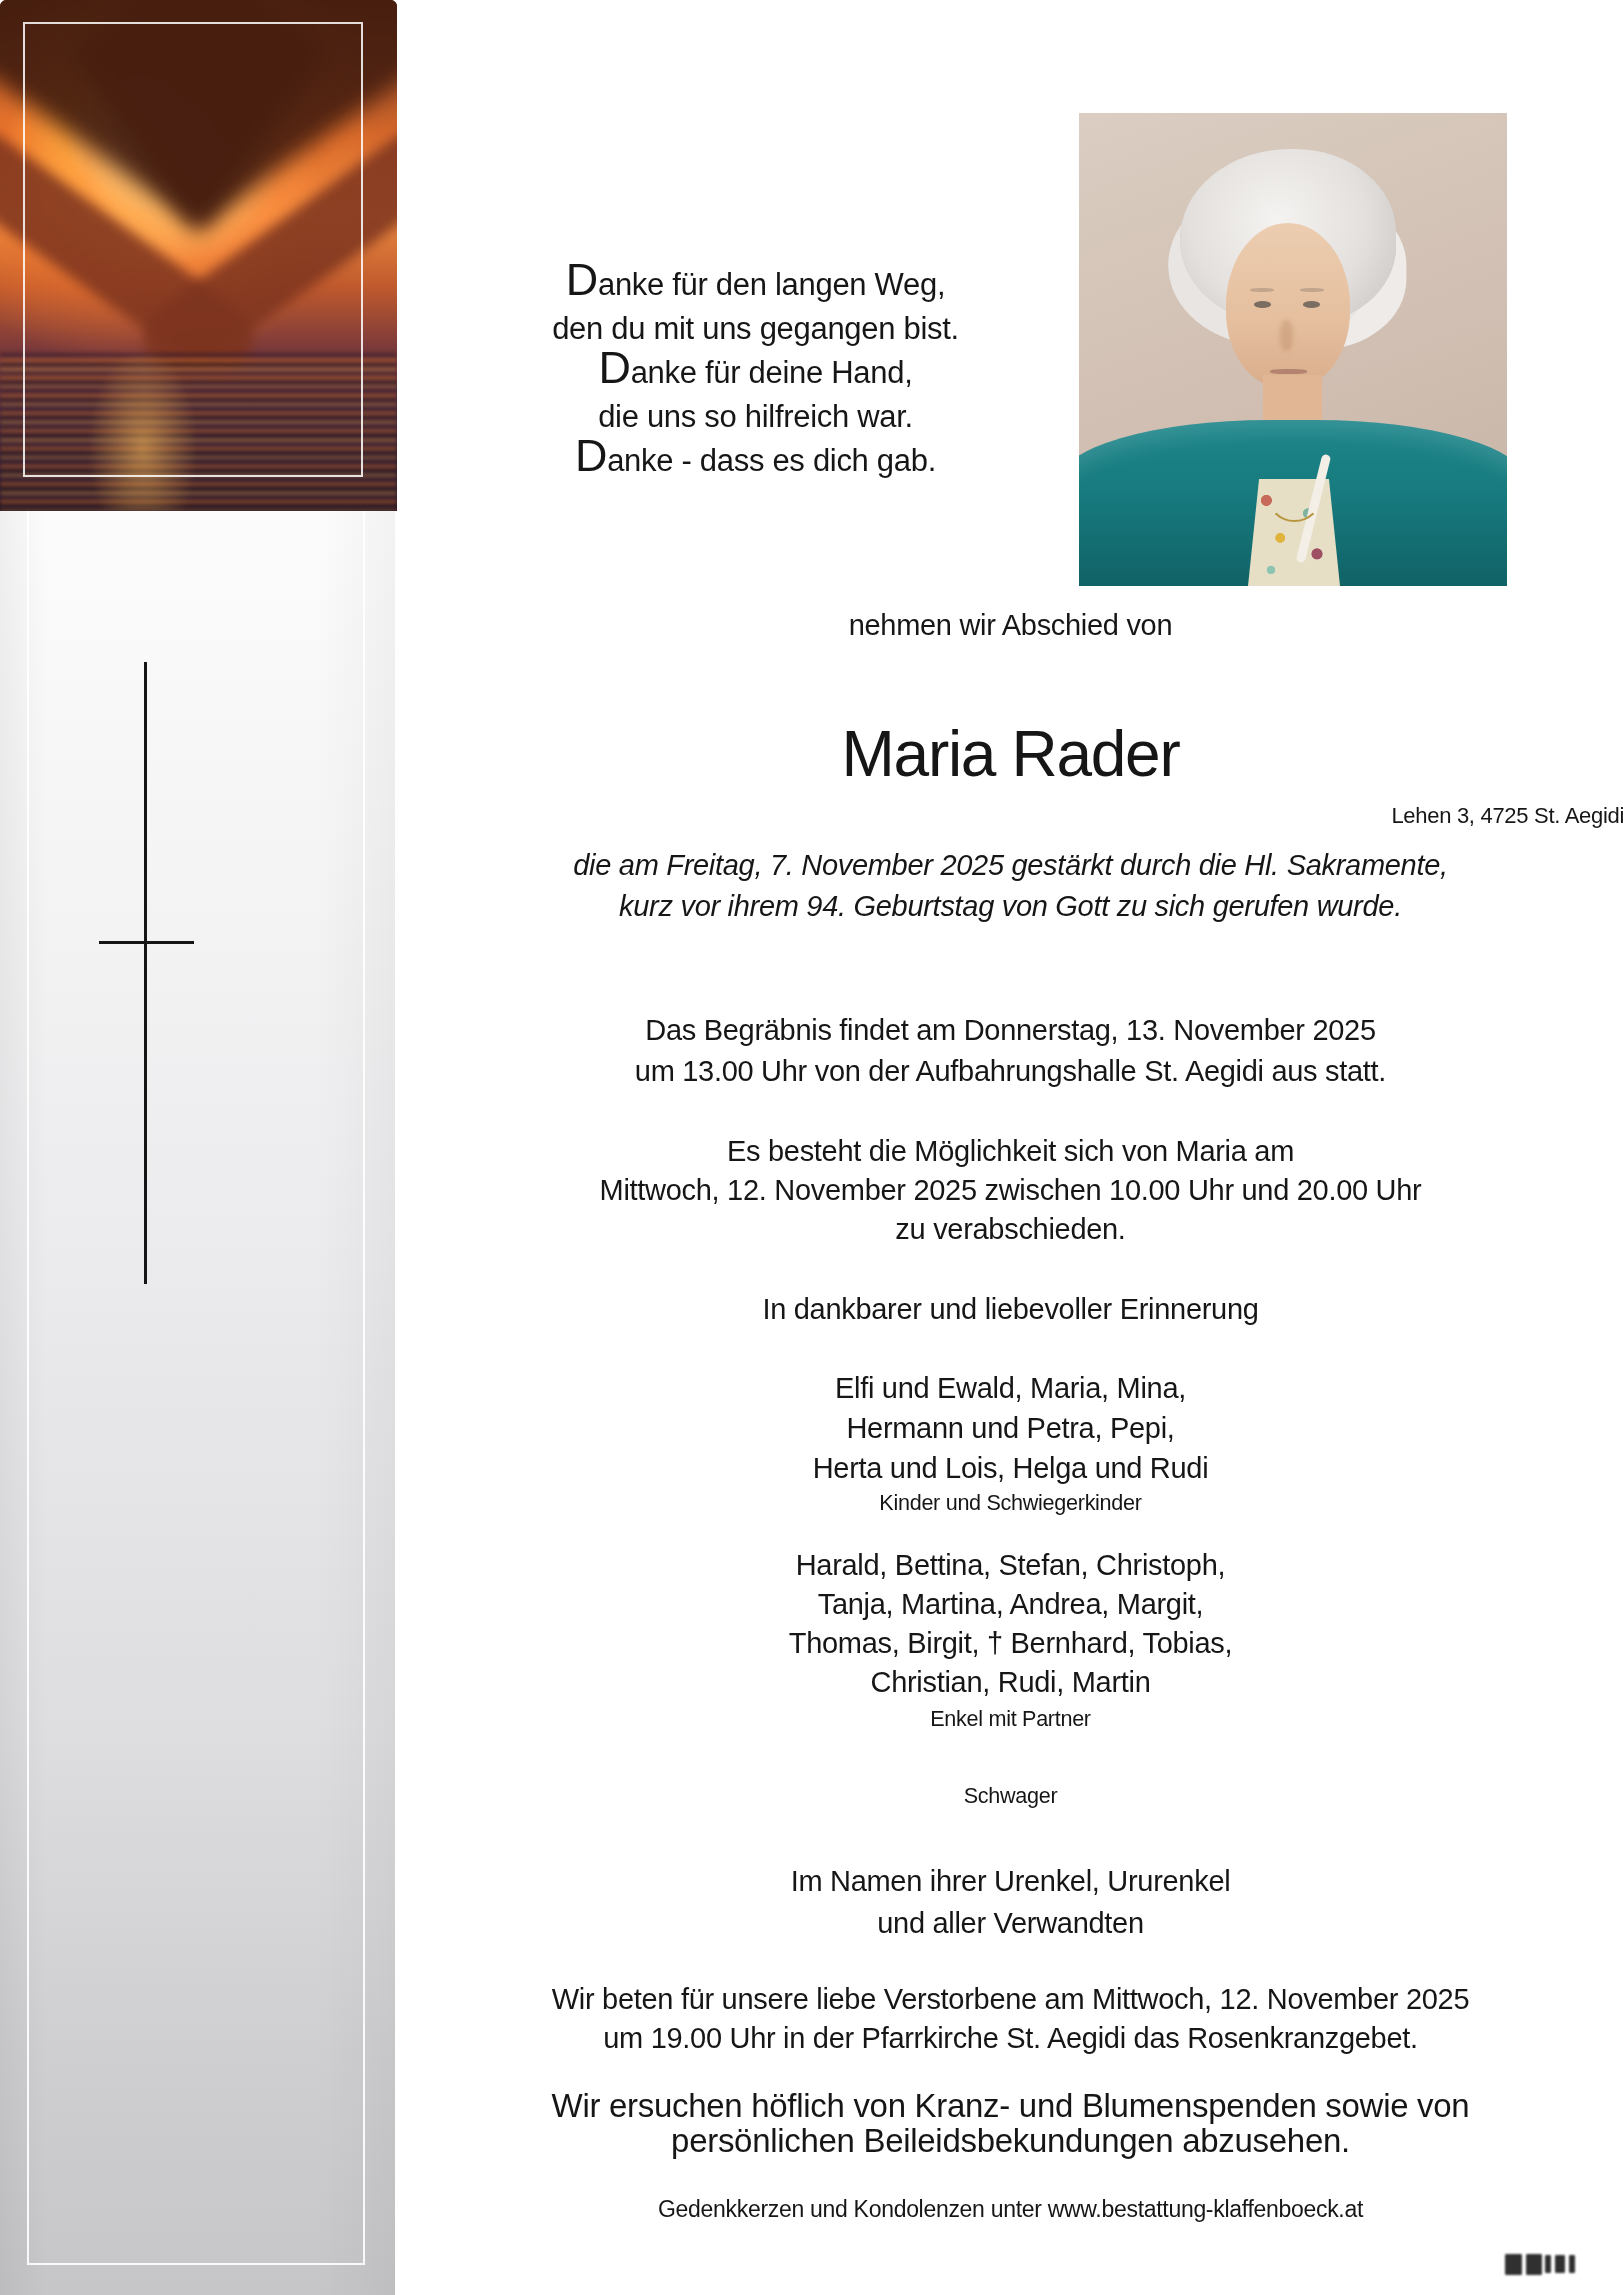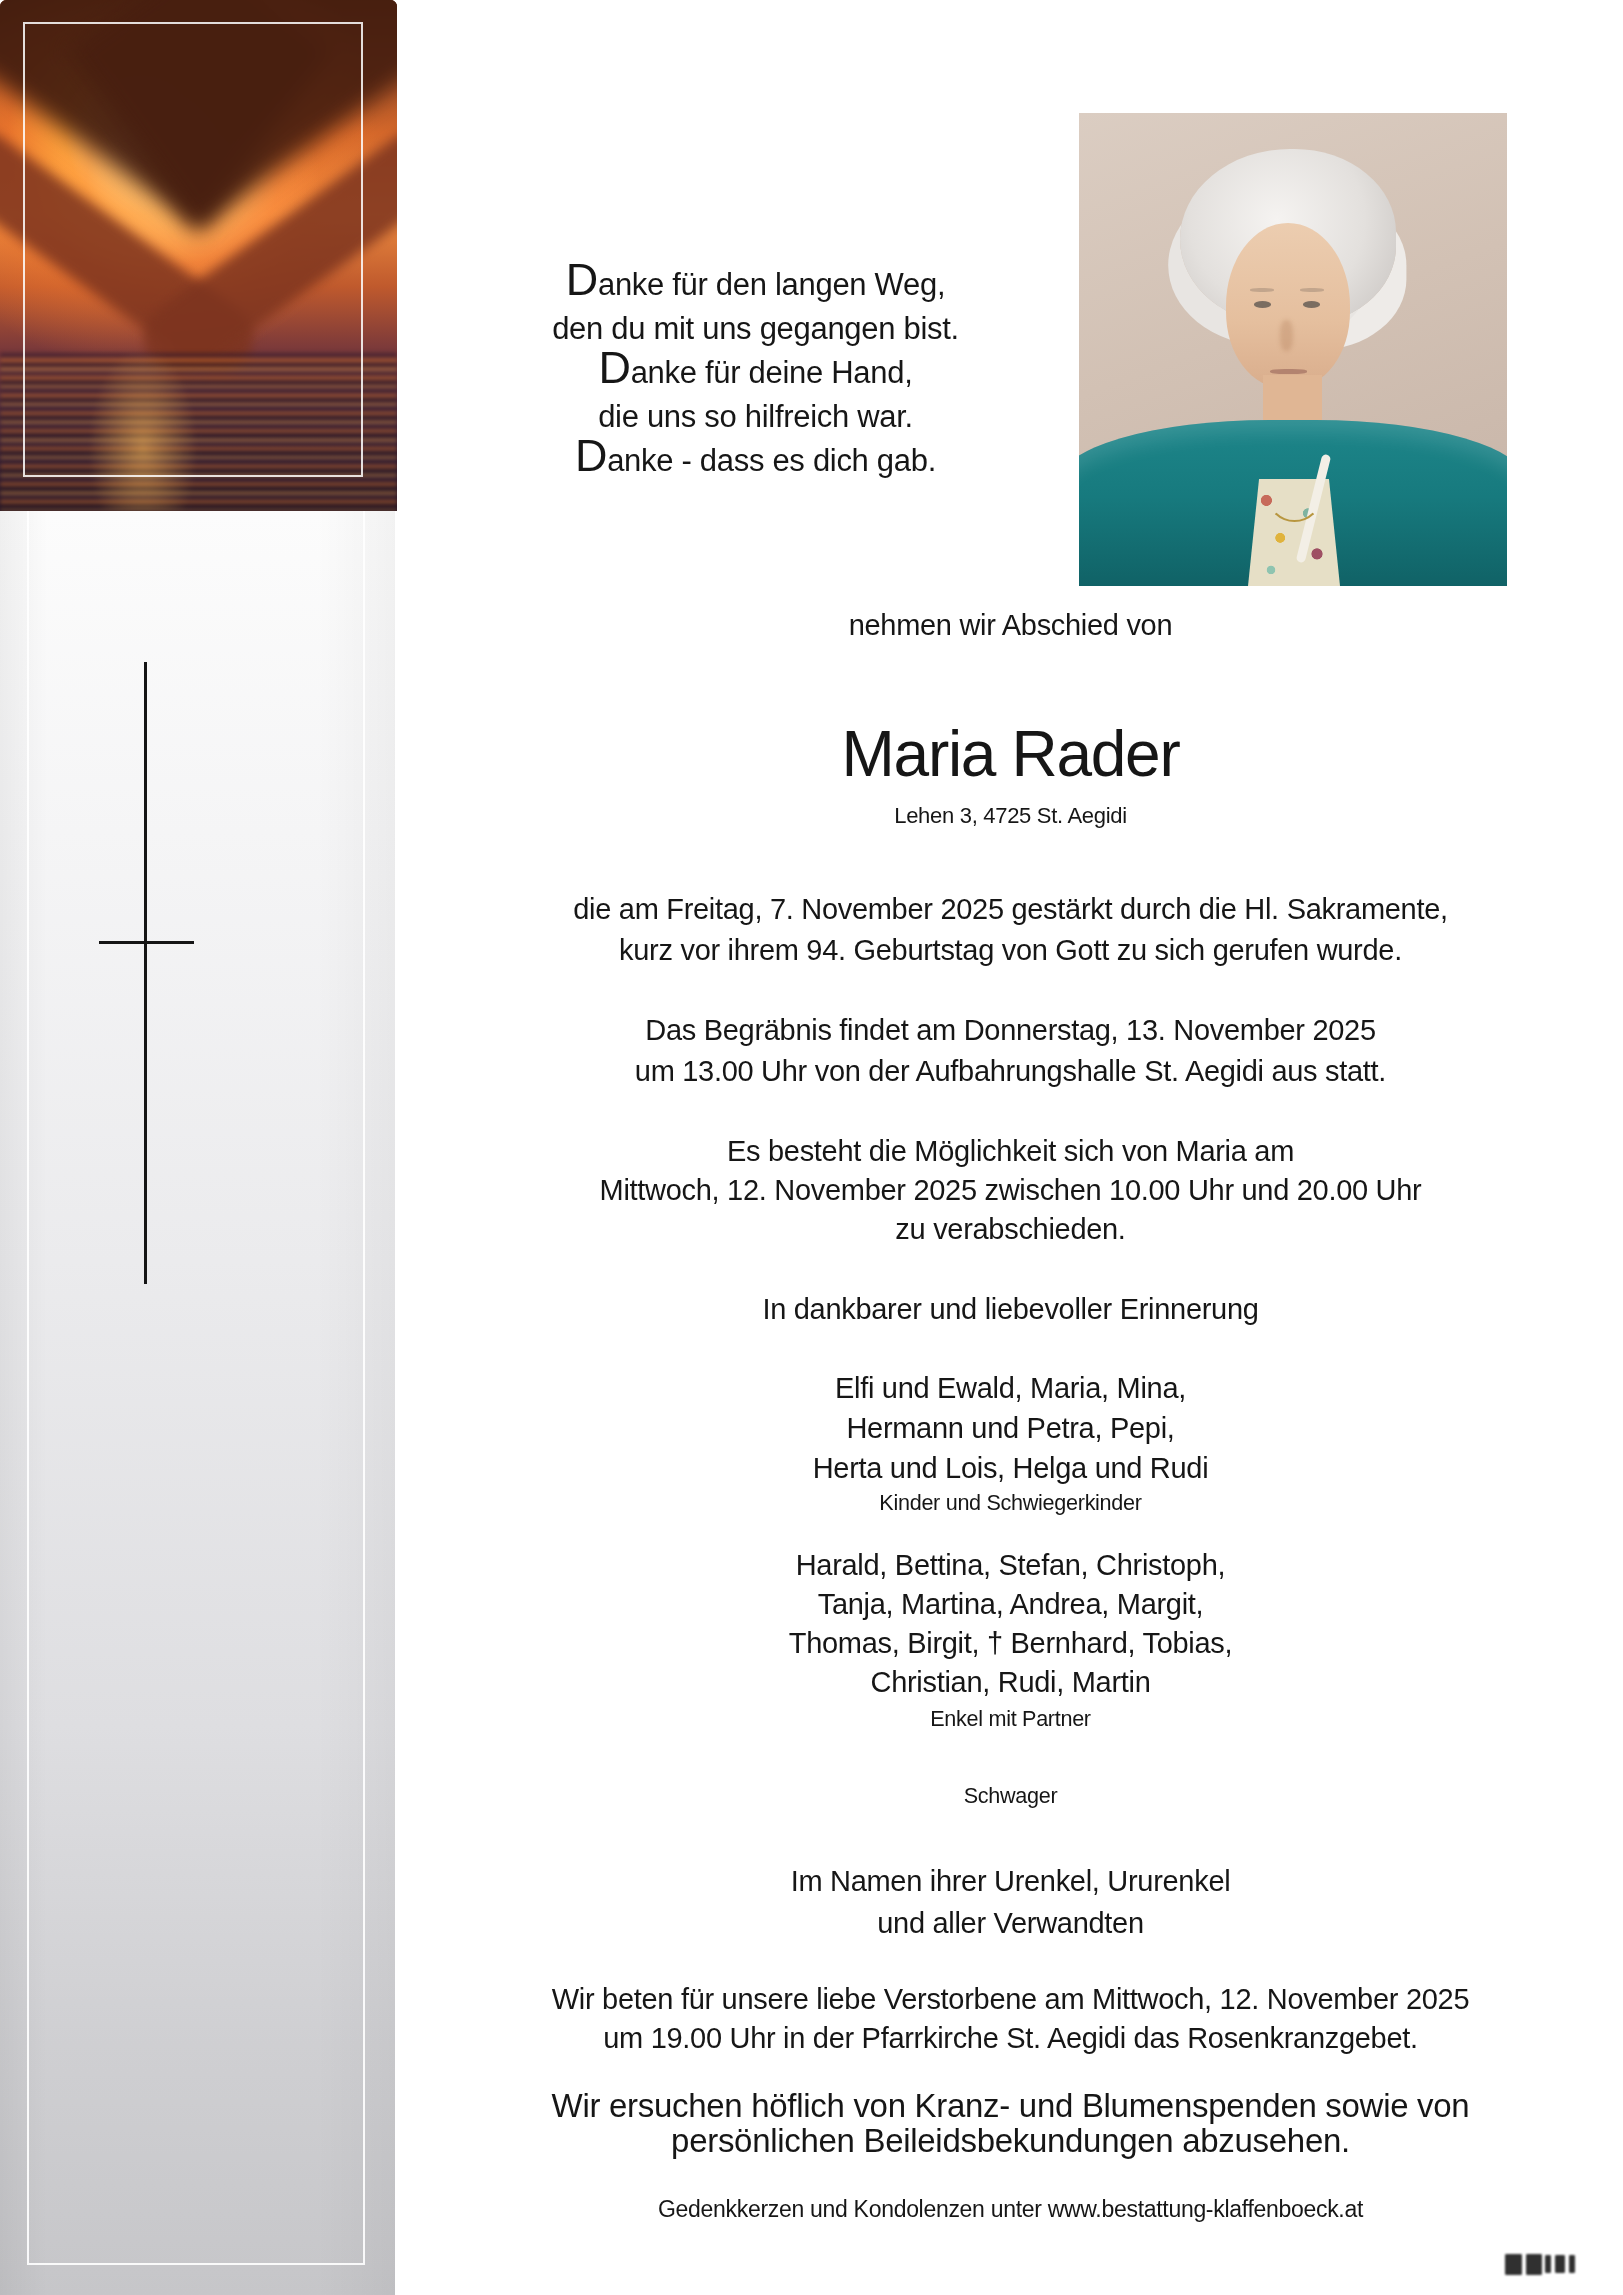--- a/index.html
+++ b/index.html
@@ -56,22 +56,22 @@
          font-weight:300;letter-spacing:-0.3px;}
   .body-txt{font-size:29px;line-height:41px;}
   .small-txt{font-size:21.6px;line-height:27.5px;}
 
   .quote{position:absolute;left:0;top:263px;width:717px;text-align:center;
          font-size:31px;line-height:44px;font-weight:300;letter-spacing:-0.3px;}
   .dc{font-size:1.45em;line-height:.7;}
 
   .intro{top:605px;}
   .name{top:718px;font-size:64px;line-height:73px;letter-spacing:-1.3px;font-weight:300;margin:0;}
-  .address{top:802px;font-size:22px;line-height:27.5px;}
-  .p-death{top:889px;}
+  .address{top:802px;font-size:22px;line-height:27.5px;text-align:right;}
+  .p-death{top:845px;font-style:italic;}
   .p-funeral{top:1010px;}
   .p-farewell{top:1132px;line-height:39px;}
   .p-remember{top:1289px;}
   .g1{top:1368px;line-height:40px;}
   .g1-label{top:1489px;}
   .g2{top:1546px;line-height:39px;}
   .g2-label{top:1705px;}
   .g3{top:1762px;}
   .g3-label{top:1782px;}
   .g4{top:1860px;line-height:42px;}

